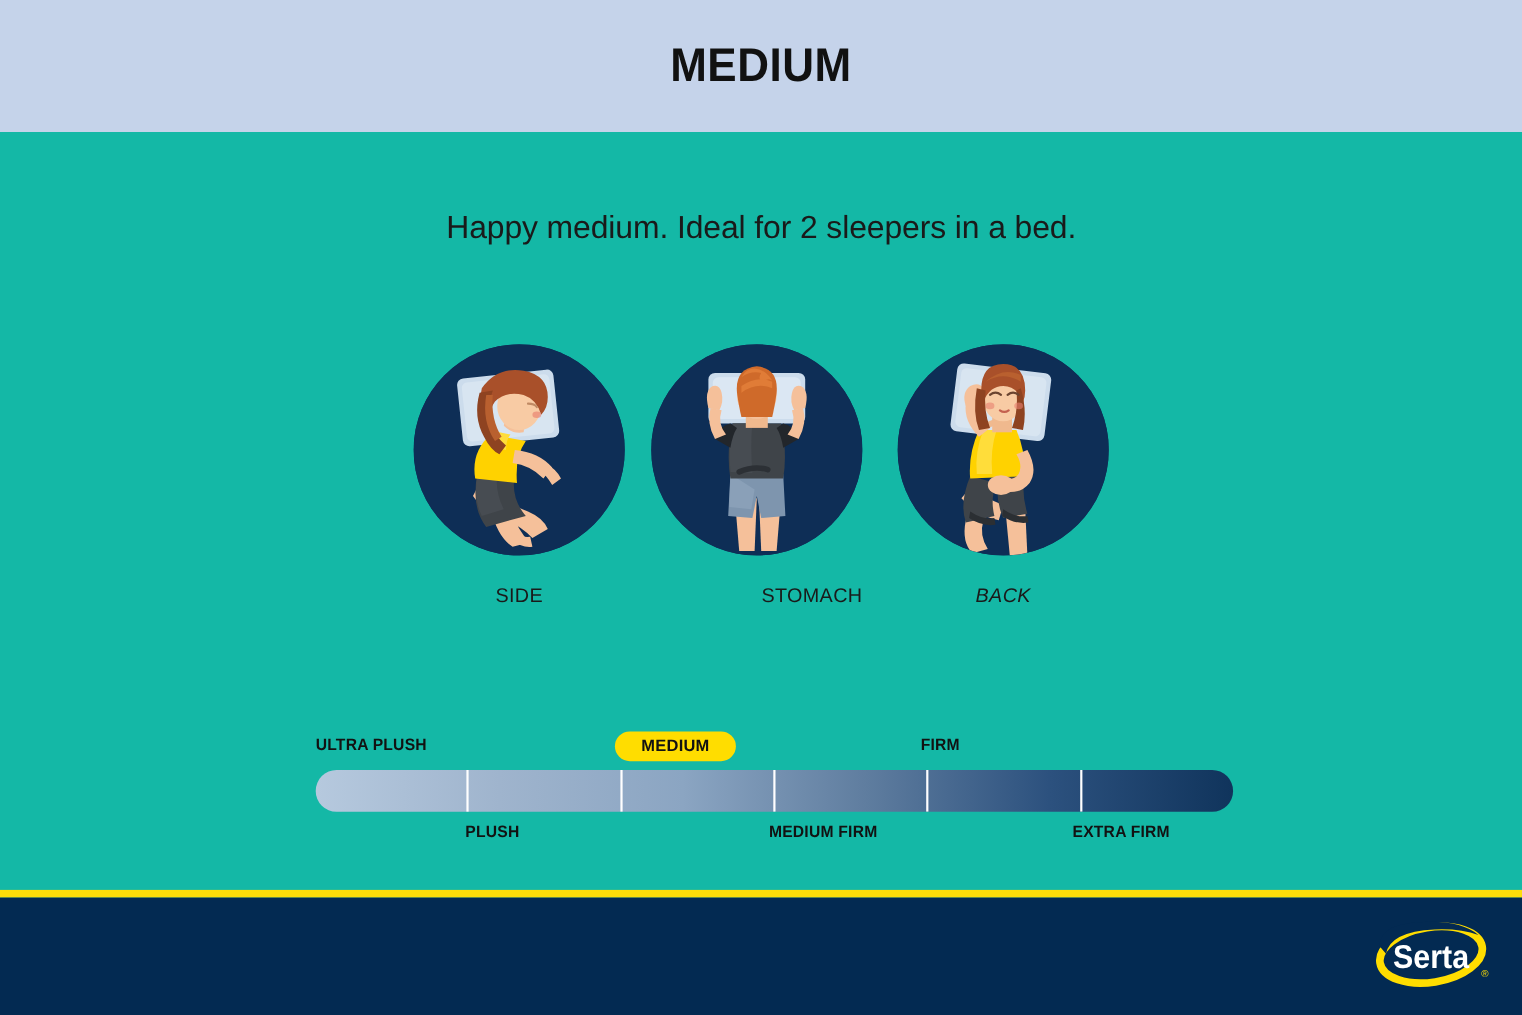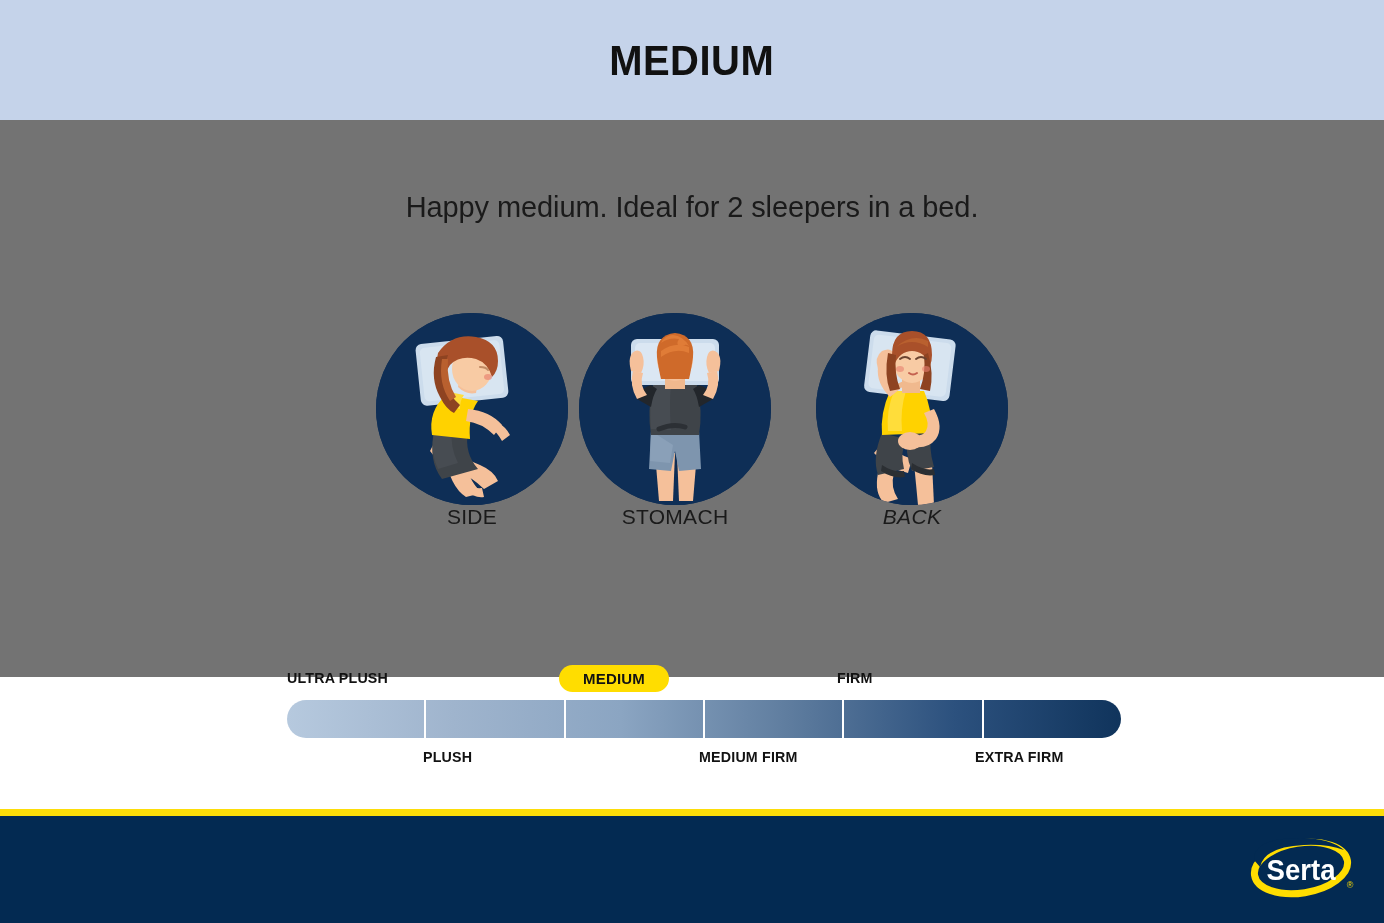--- a/index.html
+++ b/index.html
@@ -6,22 +6,22 @@
   html, body {
     width: 1384px;
     height: 923px;
     background: #ffffff;
     font-family: "Liberation Sans", sans-serif;
     overflow: hidden;
   }
   .page {
     position: relative;
     width: 1384px;
-    height: 677px;
-    background: #737373;
+    height: 923px;
+    background: #14b8a6;
   }
 
   
   .header {
     position: absolute;
     left: 0; top: 0;
     width: 1384px;
     height: 120px;
     background: #c5d3ea;
     display: flex;
@@ -58,33 +58,34 @@
     width: 632px;
     height: 260px;
   }
   .position {
     position: absolute;
     top: 0;
     width: 192px;
     text-align: center;
   }
   .position.p0 { left: 0px; }
-  .position.p1 { left: 203px; }
+  .position.p1 { left: 216px; text-align: right; }
   .position.p2 { left: 440px; font-style: italic; }
   .circle {
     width: 192px;
     height: 192px;
     border-radius: 50%;
     background: #0e2e56;
     overflow: hidden;
     position: relative;
   }
   .circle svg { display: block; width: 192px; height: 192px; }
   .position-label {
-    font-size: 21px;
+    margin-top: 26px;
+    font-size: 18px;
     font-weight: 400;
     color: #1a1a1a;
     letter-spacing: 0.3px;
   }
 
   
   .scale {
     position: absolute;
     left: 287px; top: 660px;
     width: 834px;

